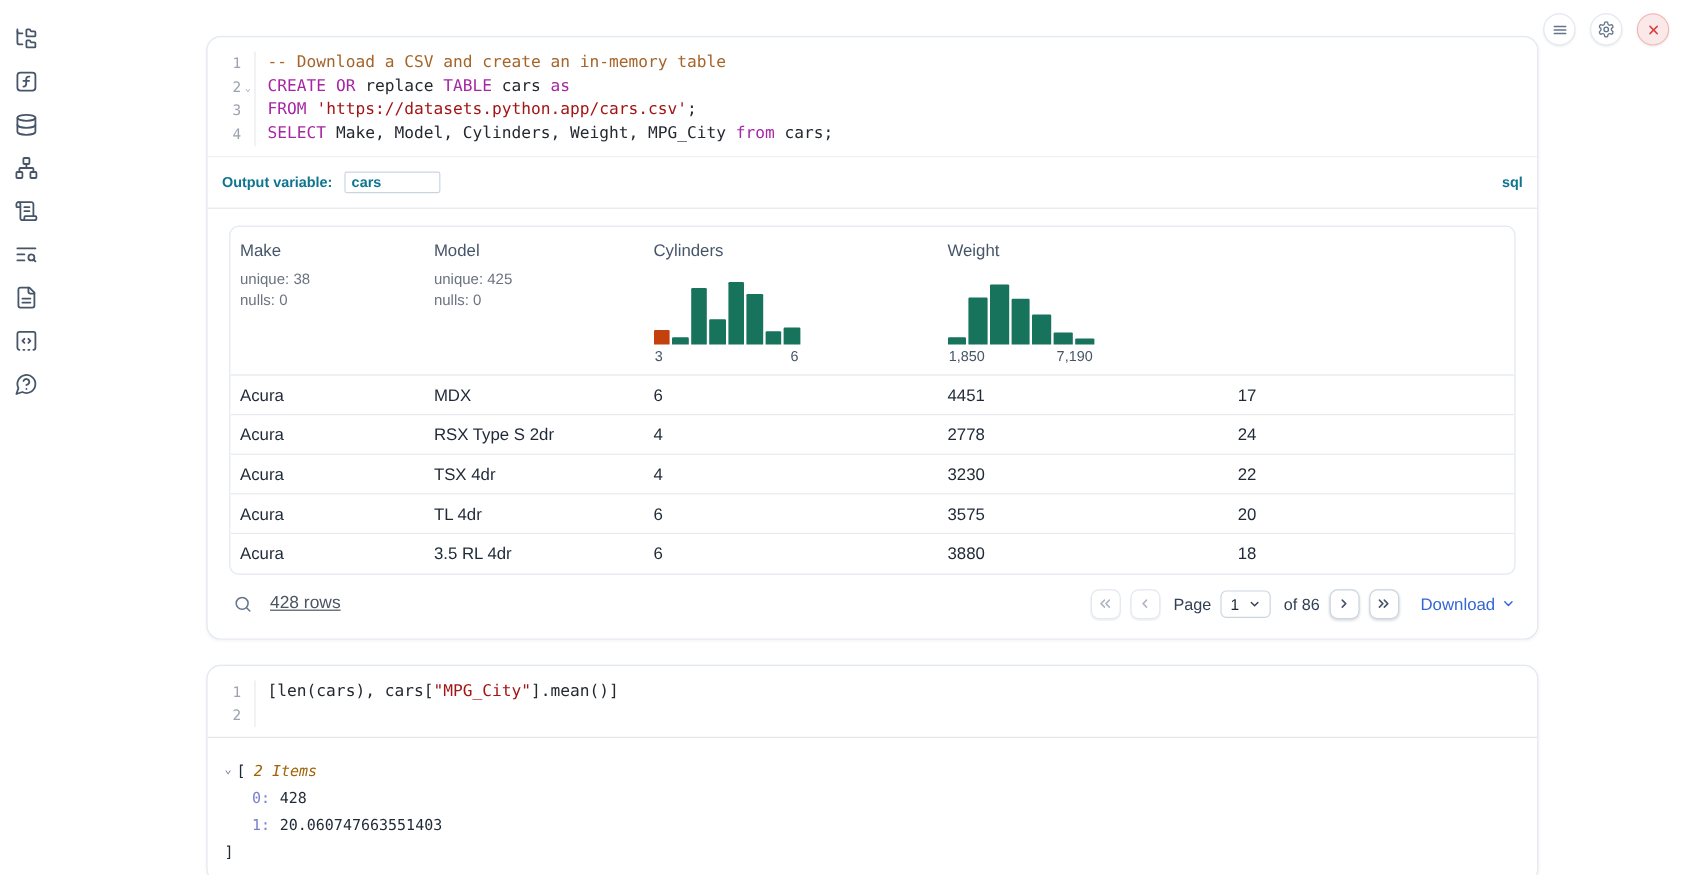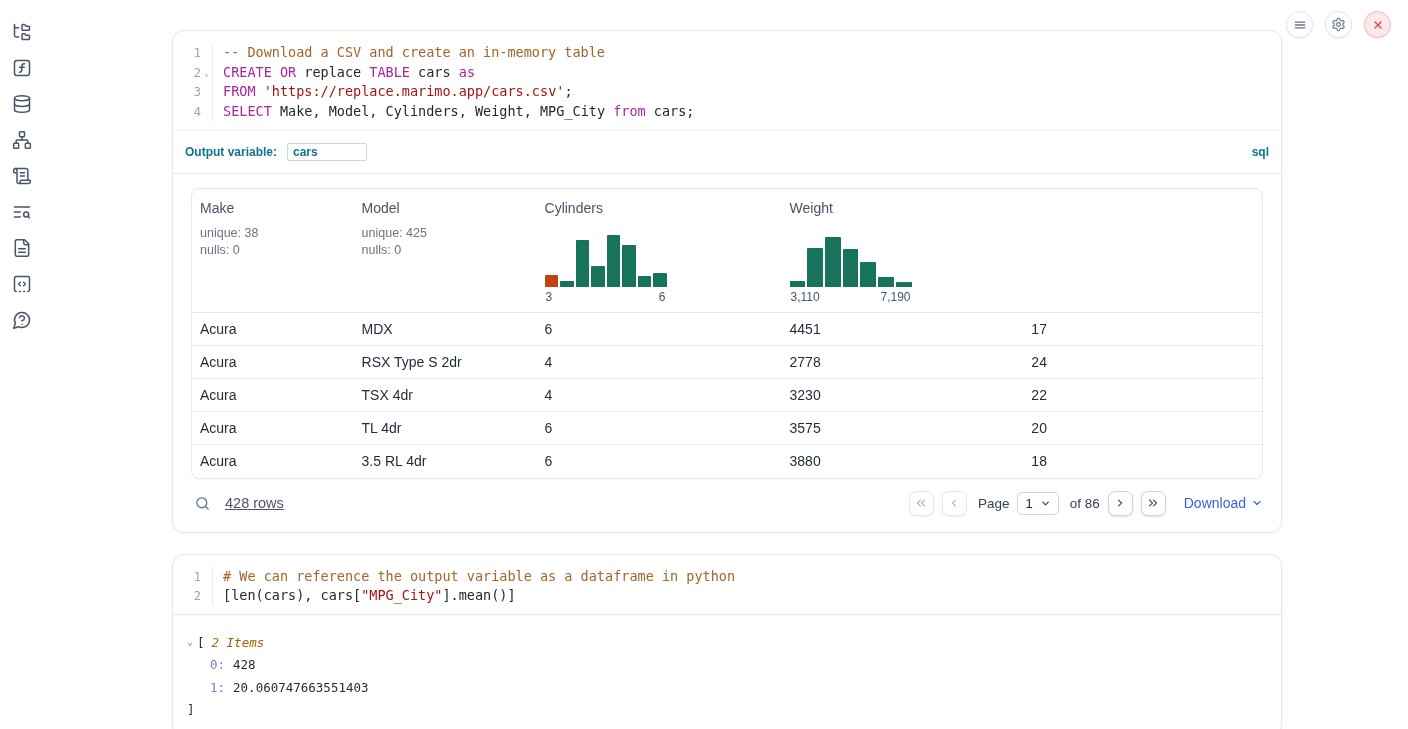--- a/index.html
+++ b/index.html
@@ -214,21 +214,21 @@
             <span class="fold"></span>
           </div>
           <div class="gut-line">
             <span>4</span>
             <span class="fold"></span>
           </div>
         </div>
       <div class="codelines">
           <div class="code-line"><span class="tok-com">-- Download a CSV and create an in-memory table</span></div>
           <div class="code-line"><span class="tok-kw">CREATE</span><span class="tok-p"> </span><span class="tok-kw">OR</span><span class="tok-p"> replace </span><span class="tok-kw">TABLE</span><span class="tok-p"> cars </span><span class="tok-kw">as</span></div>
-          <div class="code-line"><span class="tok-kw">FROM</span><span class="tok-p"> </span><span class="tok-str">'https://replace.marimo.app/cars.csv'</span><span class="tok-p">;</span></div>
+          <div class="code-line"><span class="tok-kw">FROM</span><span class="tok-p"> </span><span class="tok-str">'https://datasets.python.app/cars.csv'</span><span class="tok-p">;</span></div>
           <div class="code-line"><span class="tok-kw">SELECT</span><span class="tok-p"> Make, Model, Cylinders, Weight, MPG_City </span><span class="tok-kw">from</span><span class="tok-p"> cars;</span></div>
         </div>
     </div>
     <div class="outvar-bar">
       <span class="outvar-label">Output variable:</span>
       <input class="outvar-input" value="cars" style="">
       <span class="lang-badge">sql</span>
     </div>
     <div class="cell-output">
       <div class="datatable">
@@ -272,21 +272,21 @@
                 <div class="hist">
                   <div class="bar" style="height: 12%; background: rgb(23, 115, 92);"></div>
                   <div class="bar" style="height: 75%; background: rgb(23, 115, 92);"></div>
                   <div class="bar" style="height: 95%; background: rgb(23, 115, 92);"></div>
                   <div class="bar" style="height: 73%; background: rgb(23, 115, 92);"></div>
                   <div class="bar" style="height: 48%; background: rgb(23, 115, 92);"></div>
                   <div class="bar" style="height: 18%; background: rgb(23, 115, 92);"></div>
                   <div class="bar" style="height: 10%; background: rgb(23, 115, 92);"></div>
                 </div>
                 <div class="hist-labels">
-                  <span>3,110</span>
+                  <span>1,850</span>
                   <span>7,190</span>
                 </div>
               </div>
             </div>
           </div>
         <div class="tbody">
             <div class="trow">
               <div class="td col0">Acura</div>
               <div class="td col1">MDX</div>
               <div class="td col2">6</div>
@@ -381,21 +381,20 @@
           <div class="gut-line">
             <span>1</span>
             <span class="fold"></span>
           </div>
           <div class="gut-line">
             <span>2</span>
             <span class="fold"></span>
           </div>
         </div>
       <div class="codelines">
-          <div class="code-line"><span class="tok-com"># We can reference the output variable as a dataframe in python</span></div>
           <div class="code-line"><span class="tok-p">[len(cars), cars[</span><span class="tok-str">"MPG_City"</span><span class="tok-p">].mean()]</span></div>
         </div>
     </div>
     <div class="py-output">
       <div class="tree">
         <div class="tree-line">
           <span class="tree-chevron">⌄</span>
           <span class="bracket">[</span>
           <span class="tree-items">2 Items</span>
         </div>

